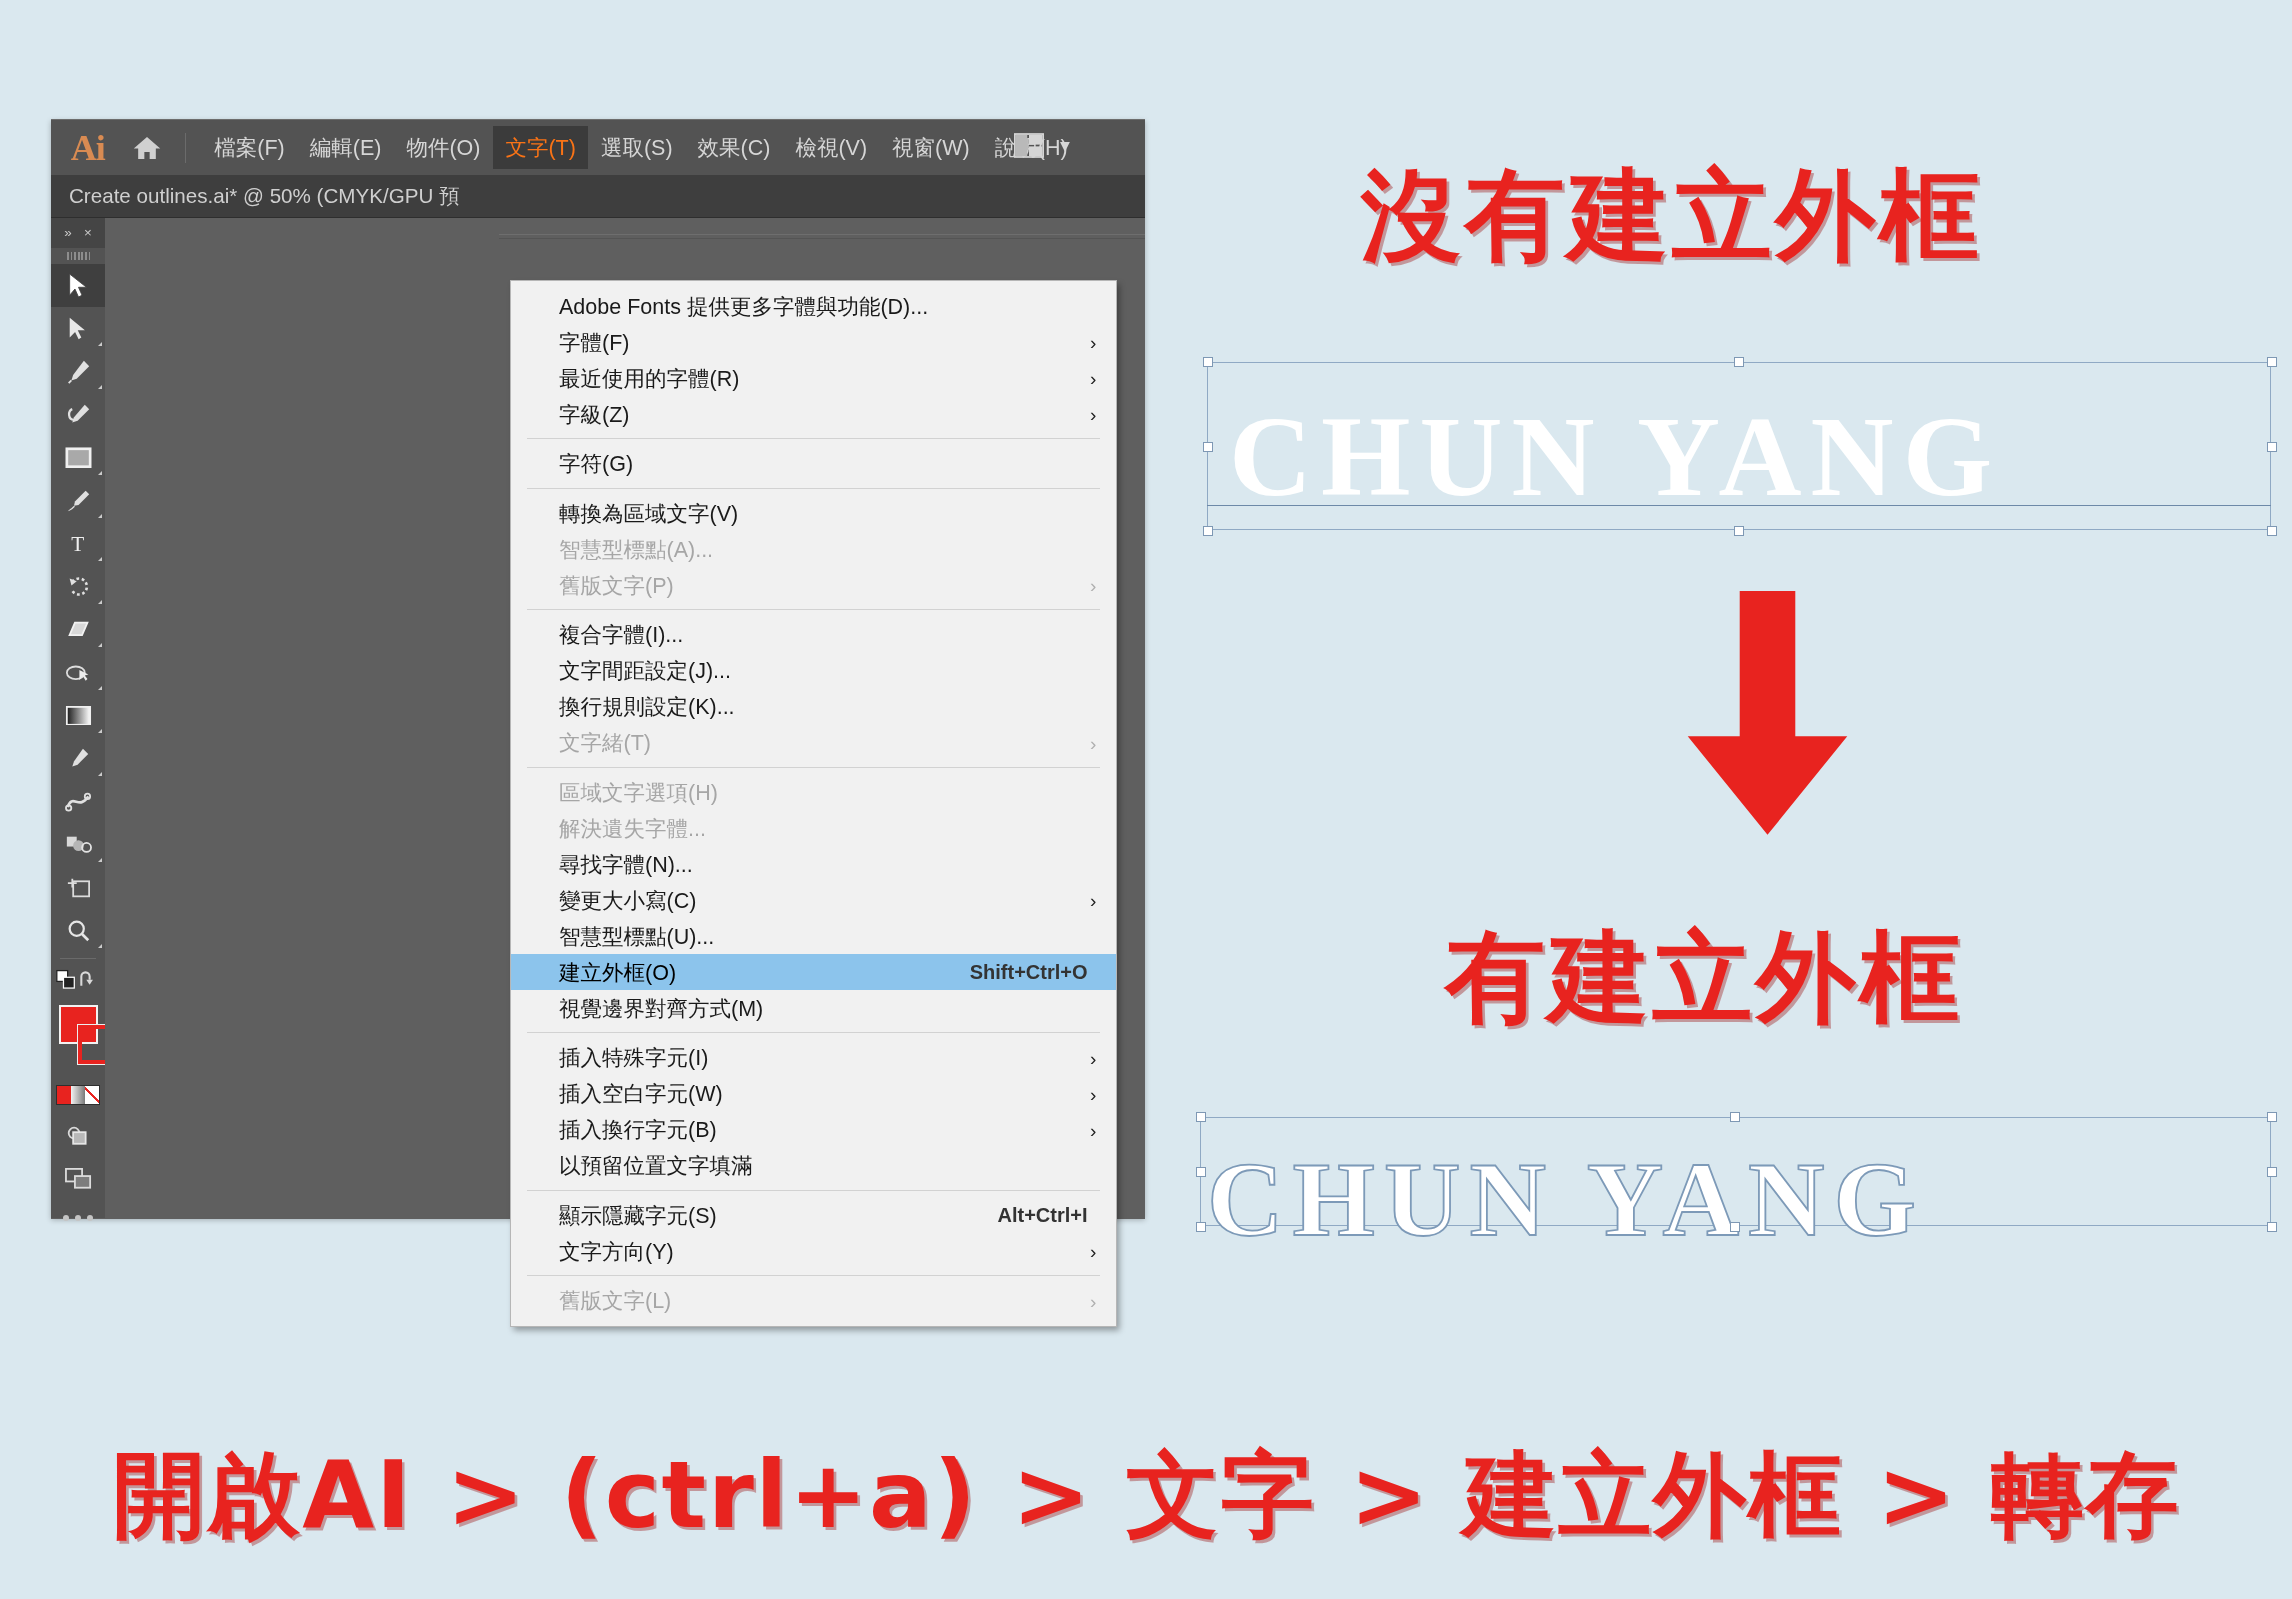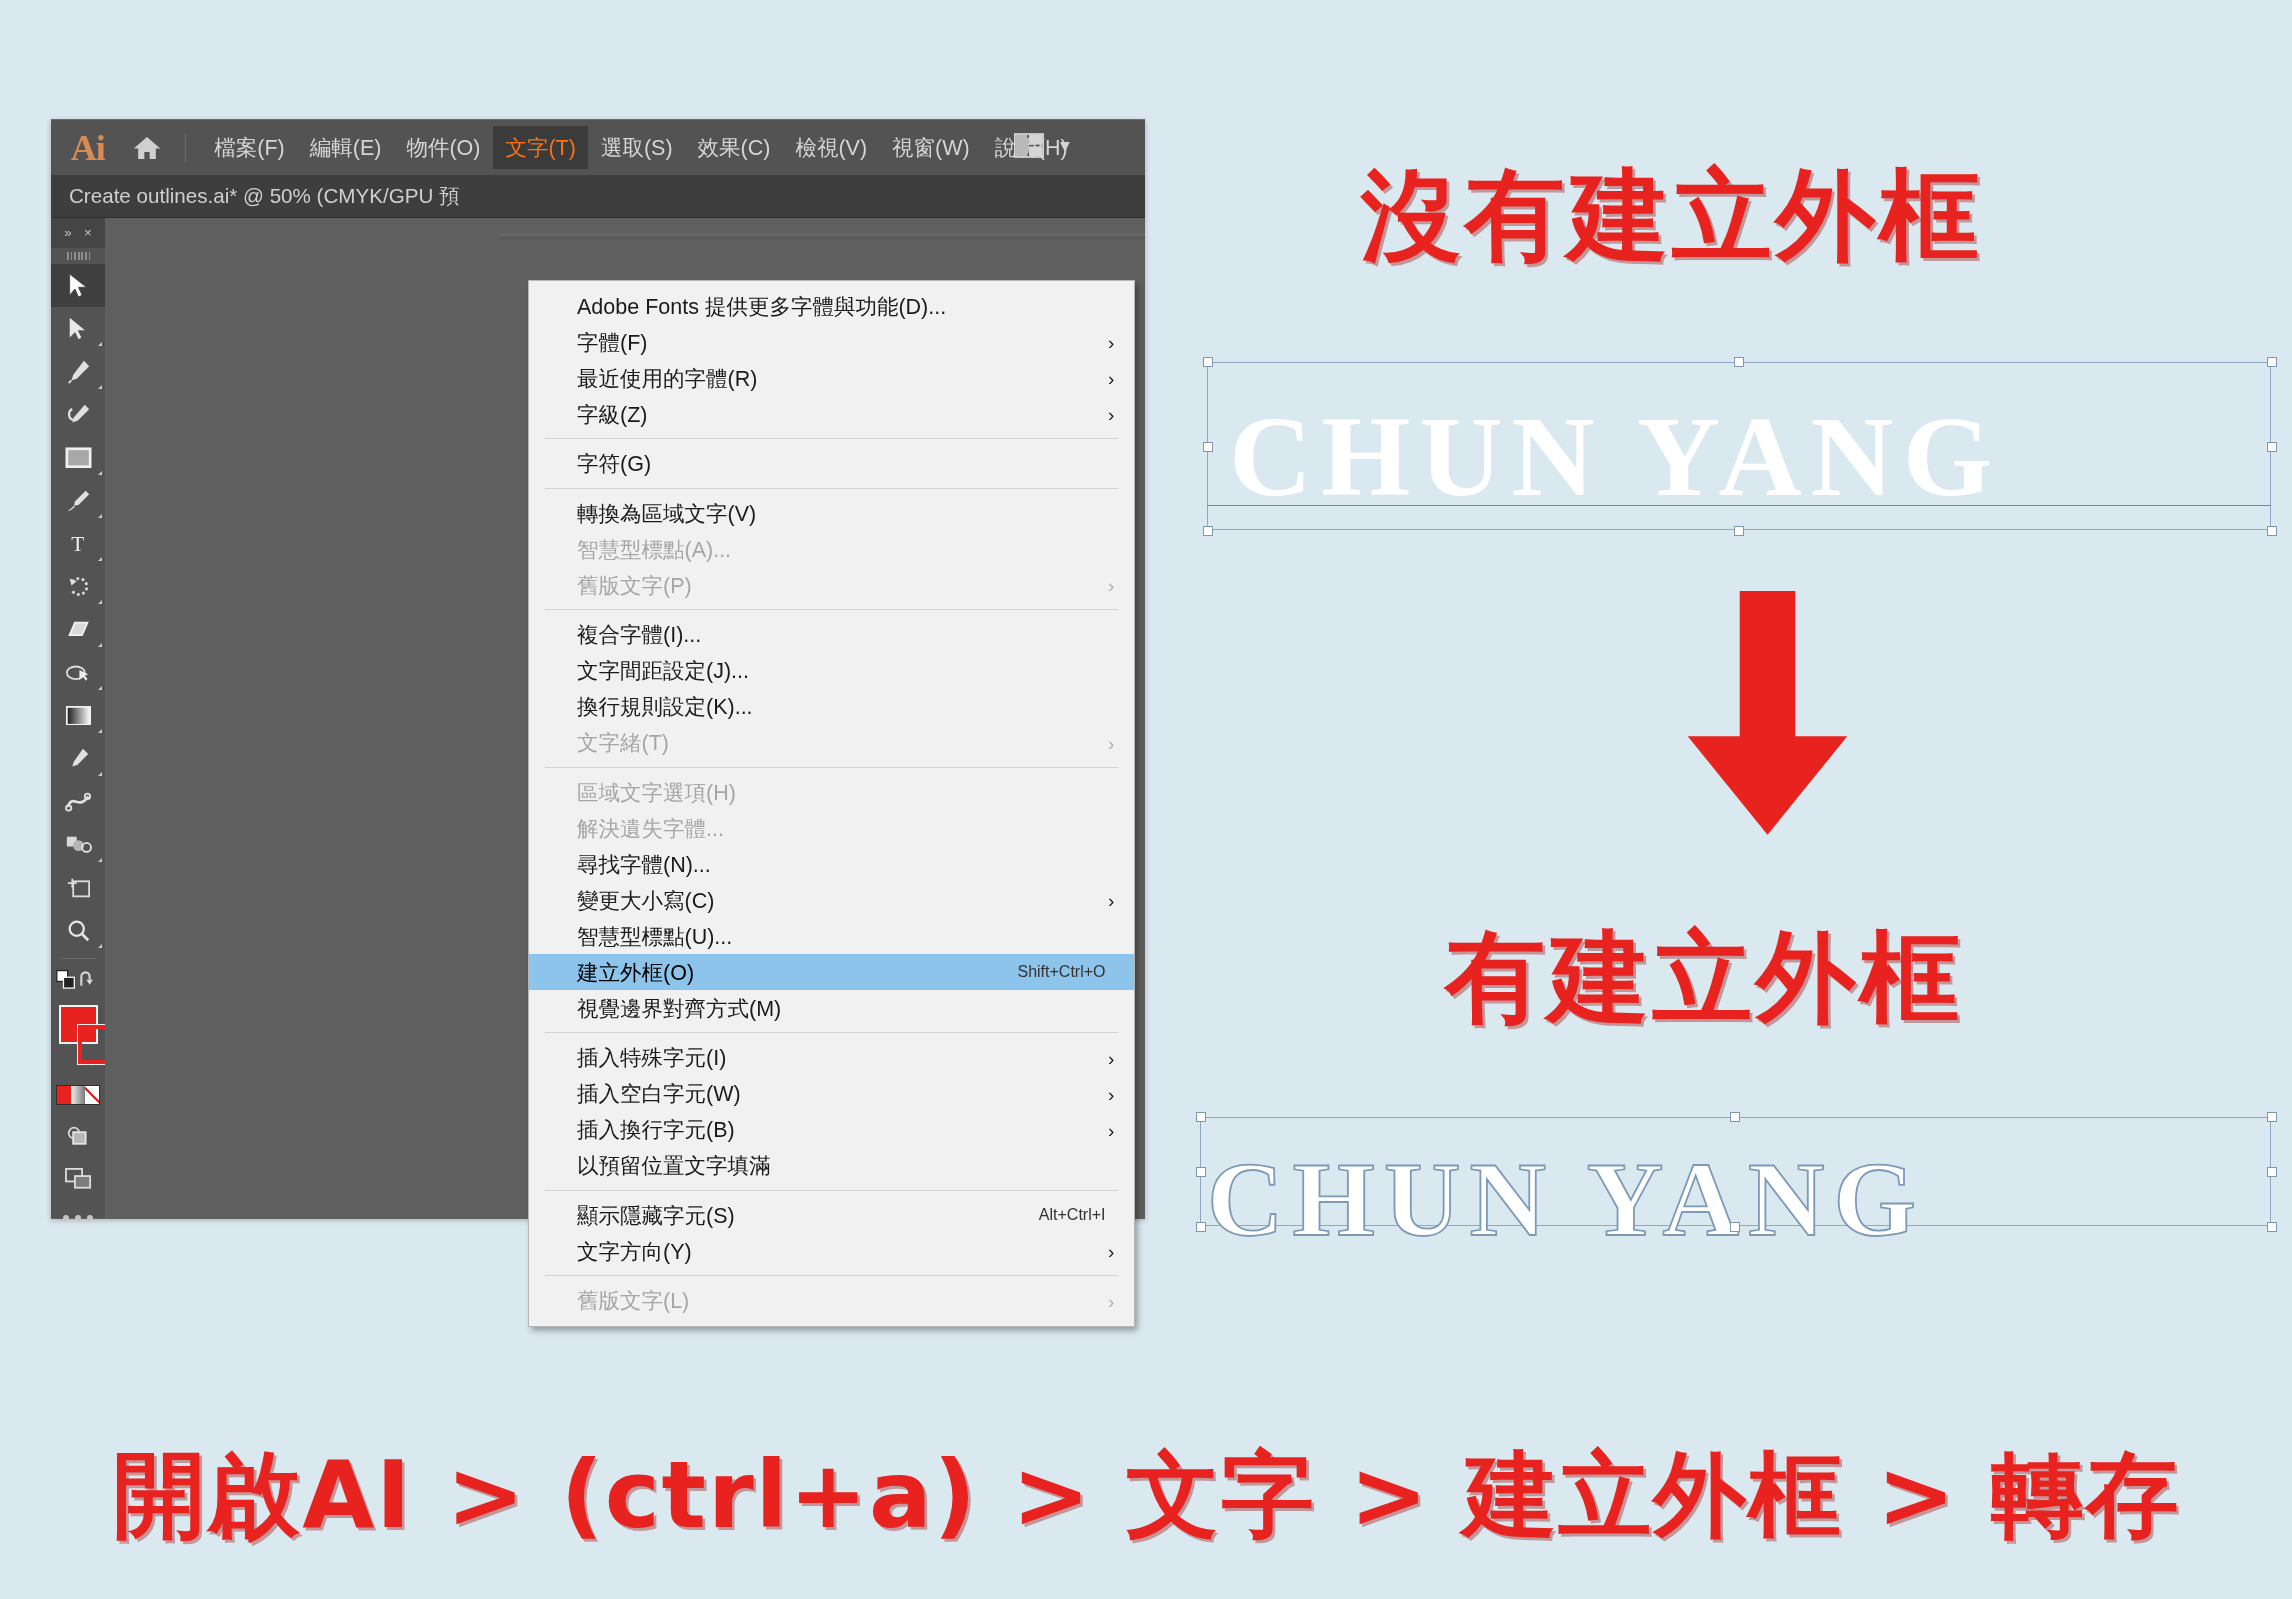--- a/index.html
+++ b/index.html
@@ -84,34 +84,34 @@
   .dots { height: 36px; display:flex; align-items:center; justify-content:center; gap:5.4px; }
   .dots i { width:6.3px;height:6.3px;border-radius:50%;background:#c4c4c4; display:block;}
 
   .ai-canvas { flex: 1; background: #5f5f5f; position: relative; }
   .canvas-artboard { position:absolute; left: 0; top: 0; right:0; bottom: 0; }
   .artboard-line { position:absolute; left: 394px; right: 0; top: 16px; height: 5.4px;
      border-top:0.9px solid #6e6e6e; border-bottom:0.9px solid #545454; }
 
   
   .dropdown {
-    position: absolute; left: 477px; top: 161px; width: 607px;
+    position: absolute; left: 459px; top: 161px; width: 607px;
     background: #f1f1f1; border: 0.9px solid #b6b6b6;
     box-shadow: 2.7px 3.6px 6.3px rgba(0,0,0,.35);
     padding: 7.2px 0 7.2px 0;
     z-index: 40;
     font-size: 21.5px;
   }
   .mi {
     position: relative; display:flex; align-items:center;
     height: 36px; padding: 0 12.5px 0 48px; color: #1a1a1a;
     white-space: nowrap;
   }
   .mi .label { flex: none; }
-  .mi .accel { margin-left: auto; color:#333; font-size: 16px; padding-right: 16px;}
+  .mi .accel { margin-left: auto; color:#333; font-size: 20px; padding-right: 16px; font-weight: bold;}
   .mi .arrow { position:absolute; right: 19.7px; top:50%; transform:translateY(-50%);
      color:#222; font-size:19px; line-height:1; }
   .mi.disabled { color:#a6a6a6; }
   .mi.disabled .arrow { color:#b0b0b0; }
   .mi.highlight { background:#8cc4ec; color:#000; }
   .mi-sep { height:0.9px; background:#d2d2d2; margin: 6.3px 16px; }
 
   
   .red-heading {
     position:absolute; color:#e8231f; font-weight: bold;

